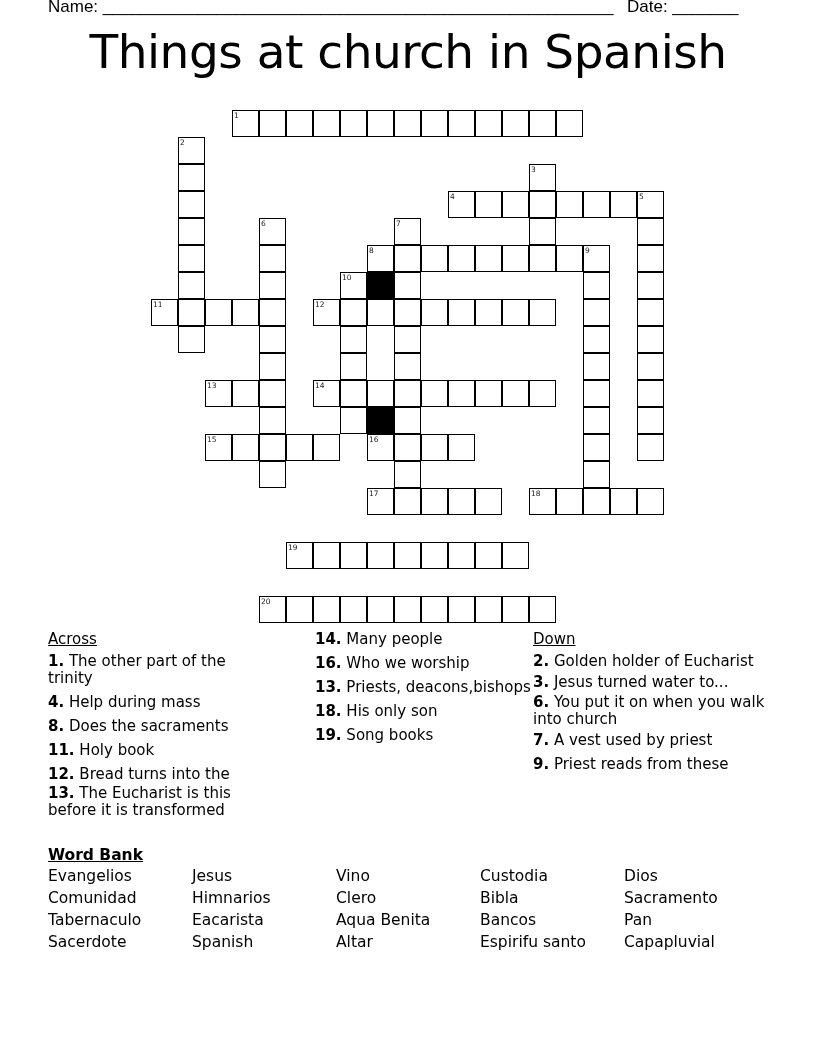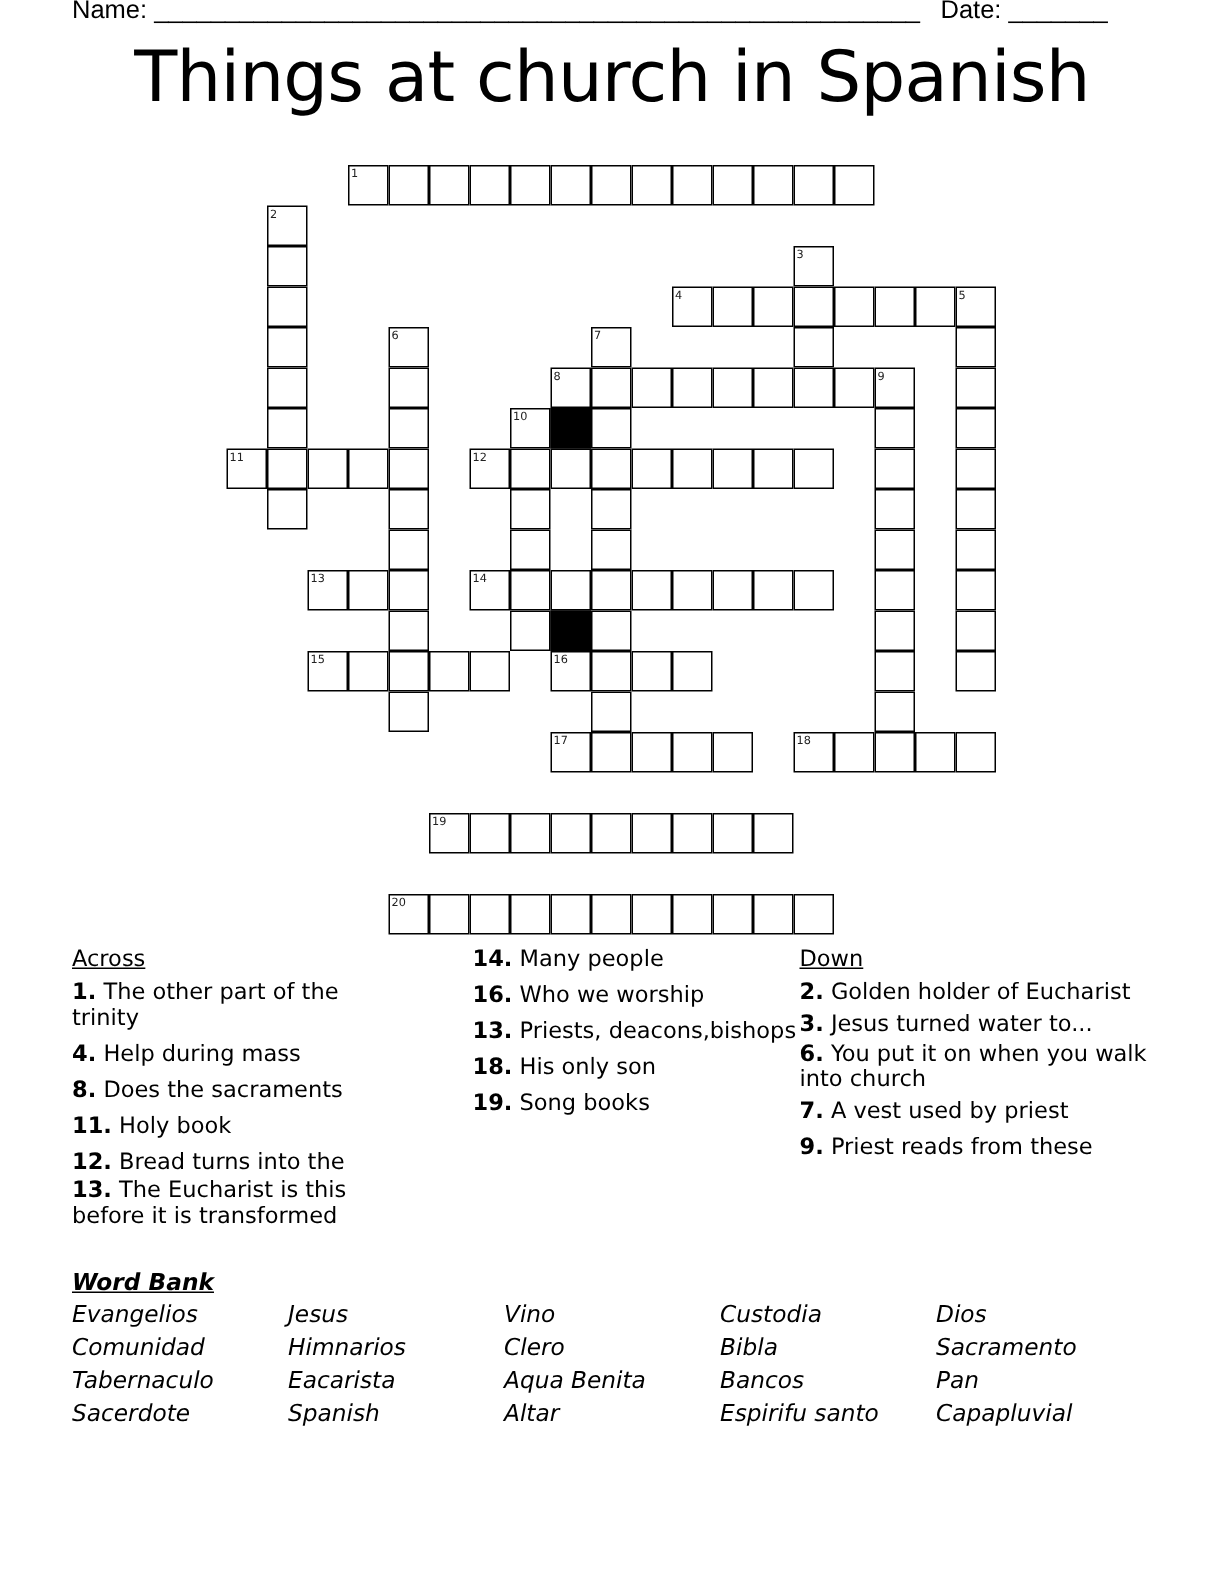--- a/index.html
+++ b/index.html
@@ -9,21 +9,21 @@
   .date-line { left: 627px; }
   .title { position: absolute; top: 24px; left: 0; width: 816px; text-align: center; font-family: "DejaVu Sans", sans-serif; font-size: 47px; letter-spacing: -0.5px; }
   .grid { position: absolute; left: 0; top: 0; width: 816px; height: 640px; }
   .cell { position: absolute; width: 27px; height: 27px; box-sizing: border-box; border: 1.5px solid #000; background: #fff; }
   .cell.black { background: #000; }
   .cell .num { position: absolute; top: 0px; left: 1px; font-family: "DejaVu Sans", sans-serif; font-size: 7.5px; line-height: 9px; color: #222; }
   .clues { position: absolute; font-family: "DejaVu Sans", sans-serif; font-size: 15px; line-height: 17px; }
   .clue-heading { font-weight: normal; text-decoration: underline; margin-bottom: 5px; }
   .clue { margin-bottom: 7px; }
   .clue b { font-weight: bold; }
-  .wordbank { position: absolute; left: 48px; top: 846px; font-family: "DejaVu Sans", sans-serif; font-size: 15.5px; font-style: italic; }
+  .wordbank { position: absolute; left: 48px; top: 846px; font-family: "DejaVu Sans", sans-serif; font-size: 15.5px; }
   .wb-heading { font-weight: bold; text-decoration: underline; margin-bottom: 3px; }
   .wb-grid { display: grid; grid-template-columns: 144px 144px 144px 144px 144px; row-gap: 4px; }
 </style>
 </head>
 <body>
 
 <div class="header-line name-line">Name: ______________________________________________________</div>
 <div class="header-line date-line">Date: _______</div>
 
 <div class="title">Things at church in Spanish</div>

